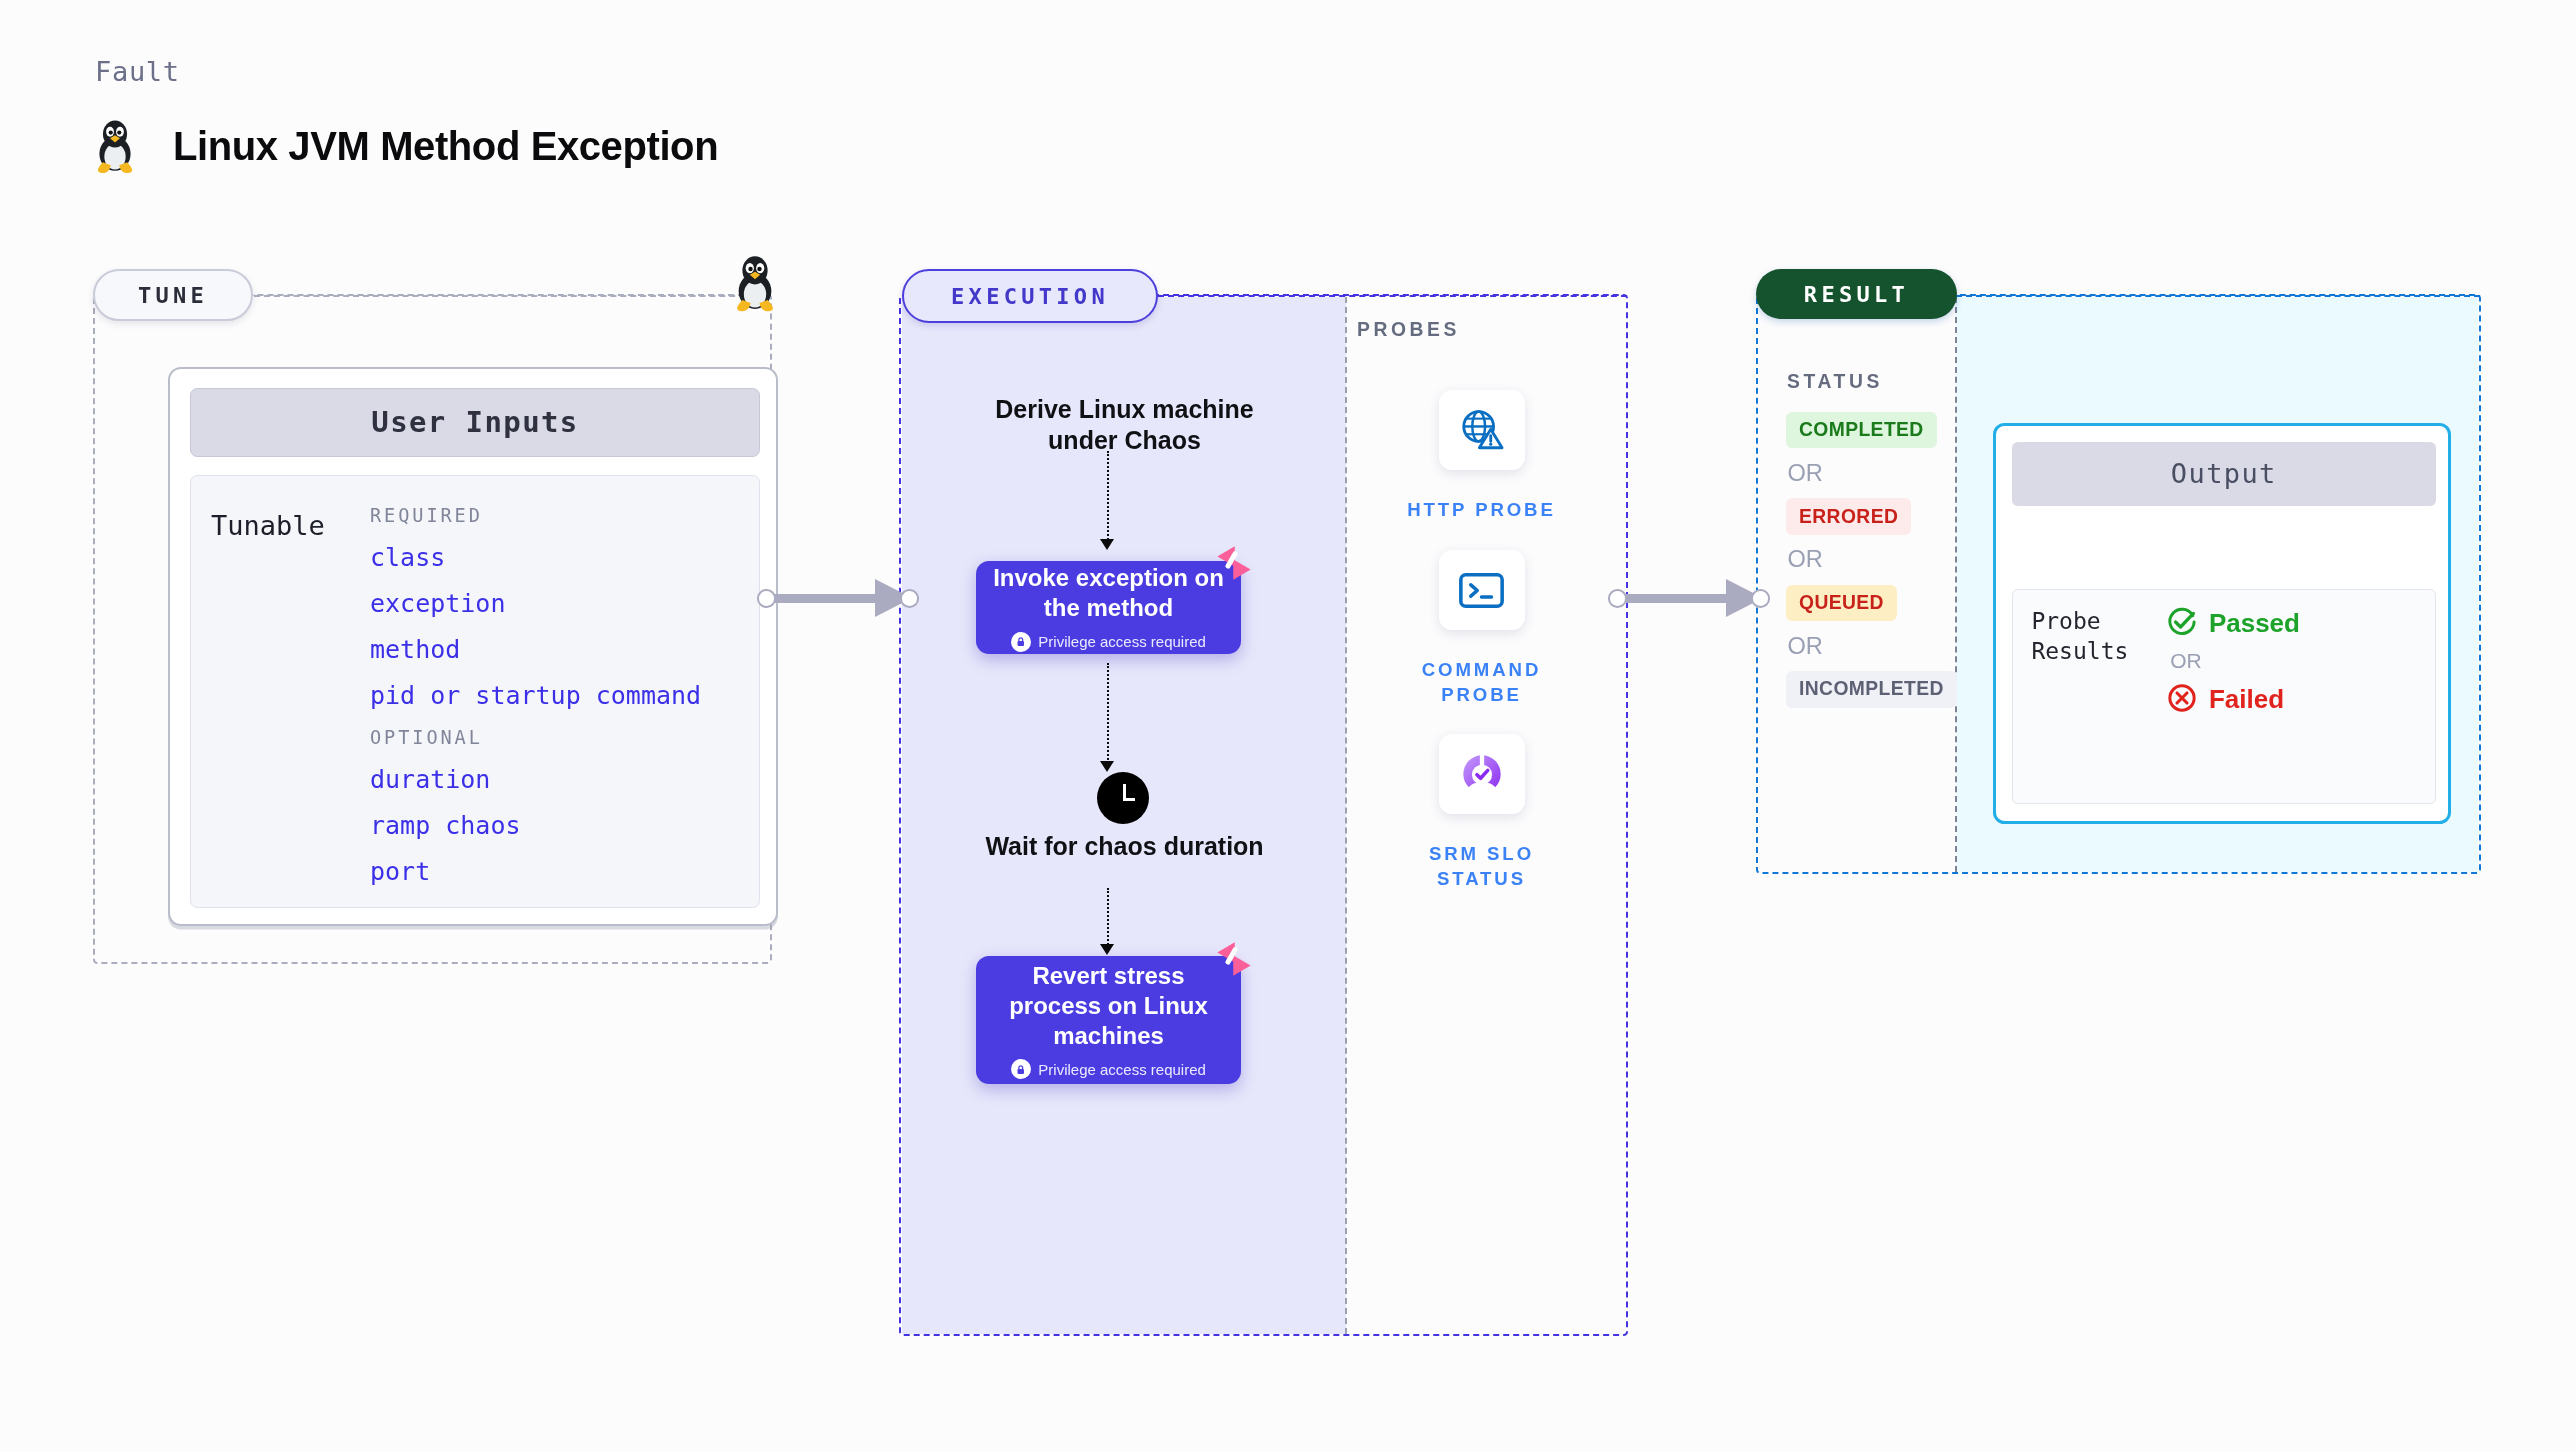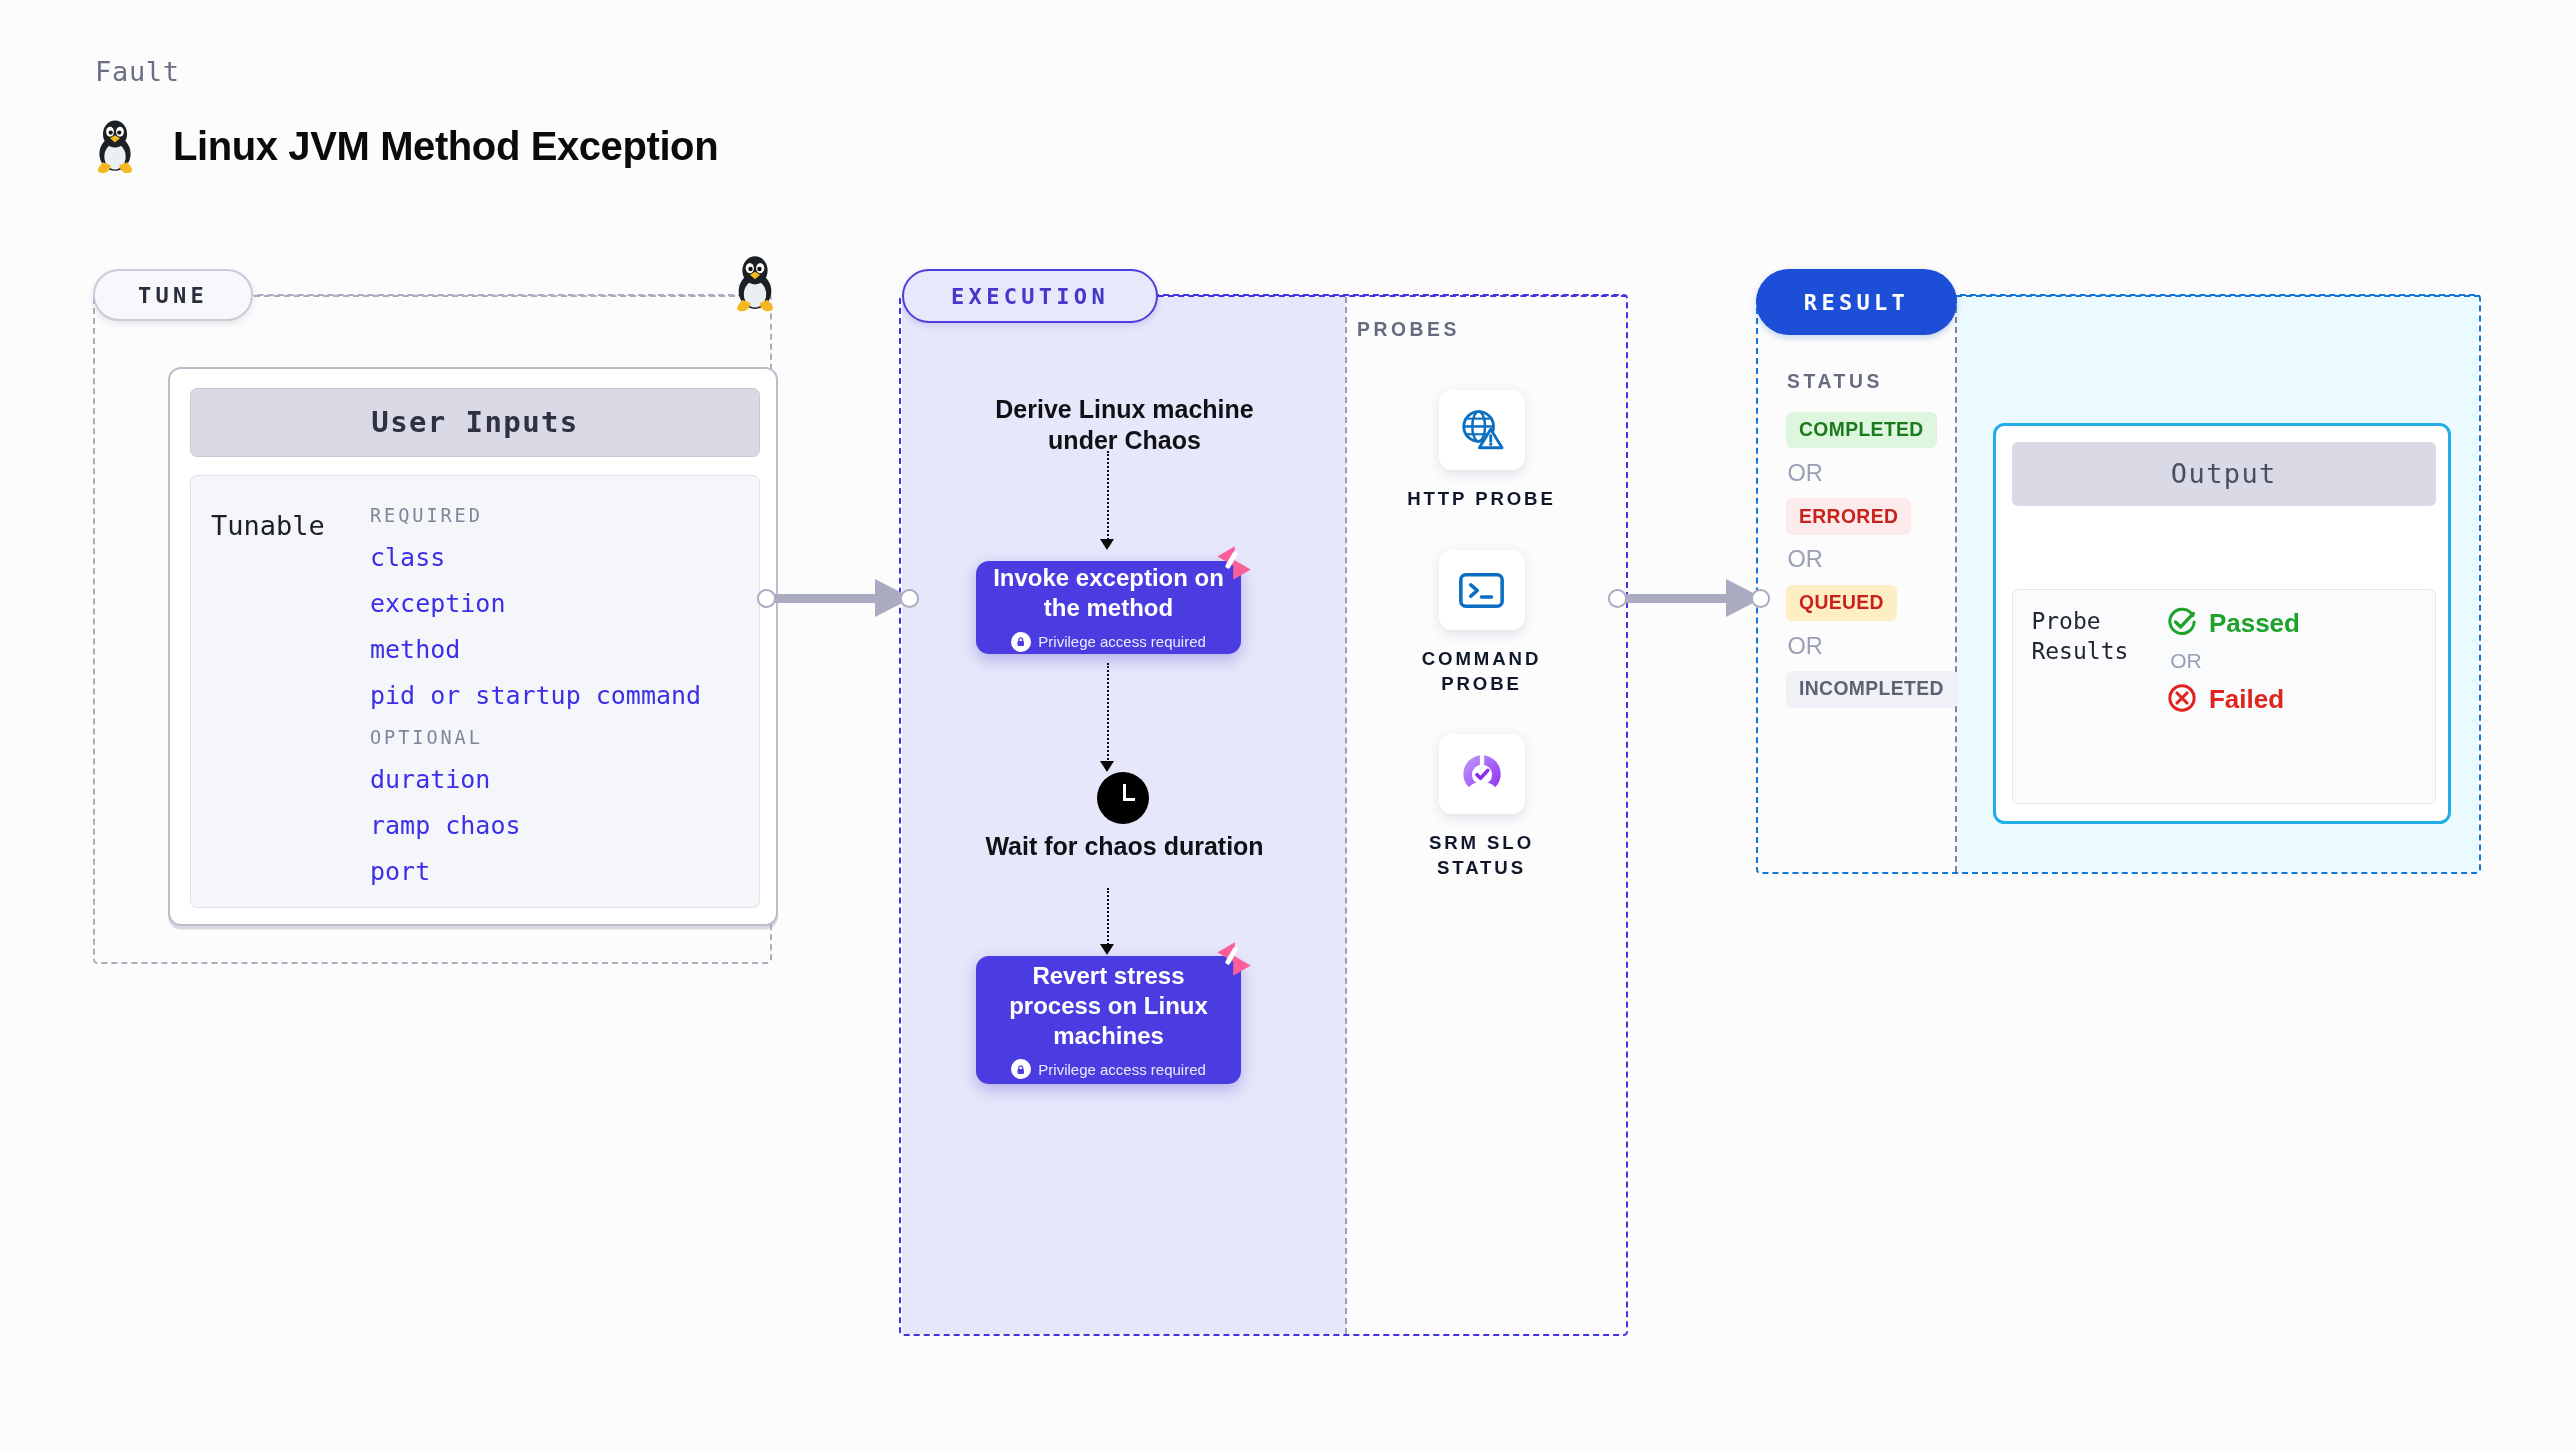--- a/index.html
+++ b/index.html
@@ -34,22 +34,22 @@
     left: 93px; top: 269px; width: 160px; height: 52px;
     background: #f7f8fb; border: 2.1px solid #c9cbd8; color: #2b2d3a;
     box-shadow: 0 2.9px 7.2px rgba(30,30,60,.10);
   }
   .pill-exec {
     left: 902px; top: 269px; width: 256px; height: 54px;
     background: #e8e8fc; border: 2.9px solid #4d3fdb; color: #4338ca;
     box-shadow: 0 2.9px 7.2px rgba(40,30,140,.14);
   }
   .pill-result {
-    left: 1756px; top: 269px; width: 201px; height: 66px;
-    background: #1d4ed8; border: none; color: #ffffff;
+    left: 1756px; top: 269px; width: 201px; height: 50px;
+    background: #14532d; border: none; color: #ffffff;
     box-shadow: 0 2.9px 7.2px rgba(10,80,160,.22);
   }
 
   
   .region { position: absolute; border-radius: 4.3px; }
   .region-tune {
     left: 93px; top: 294px; width: 679px; height: 670px;
     border: 2.9px dashed #a9adbd; background: transparent;
   }
   .region-exec {
@@ -182,22 +182,22 @@
     position: absolute; left: 1357px; top: 319px;
     font-weight: 700; font-size: 19.3px; letter-spacing: 3.6px; color: #666c80;
   }
   .probe { position: absolute; width: 179px; text-align: center; }
   .probe-tile {
     width: 86px; height: 80px; margin: 0 auto; background: #ffffff;
     border-radius: 13px; box-shadow: 0 3.6px 11.5px rgba(40,50,90,.12);
     display: flex; align-items: center; justify-content: center;
   }
   .probe-name {
-    margin-top: 16px; font-weight: 700; font-size: 18.6px;
-    letter-spacing: 2.9px; color: #0f172a; line-height: 1.35;
+    margin-top: 27px; font-weight: 700; font-size: 18.6px;
+    letter-spacing: 2.9px; color: #3b82f6; line-height: 1.35;
   }
   .probe-1 { left: 1392px; top: 390px; }
   .probe-2 { left: 1392px; top: 550px; }
   .probe-3 { left: 1392px; top: 734px; }
 
   
   .status-title {
     position: absolute; left: 1787px; top: 371px;
     font-weight: 700; font-size: 19.3px; letter-spacing: 3.6px; color: #666c80;
   }

